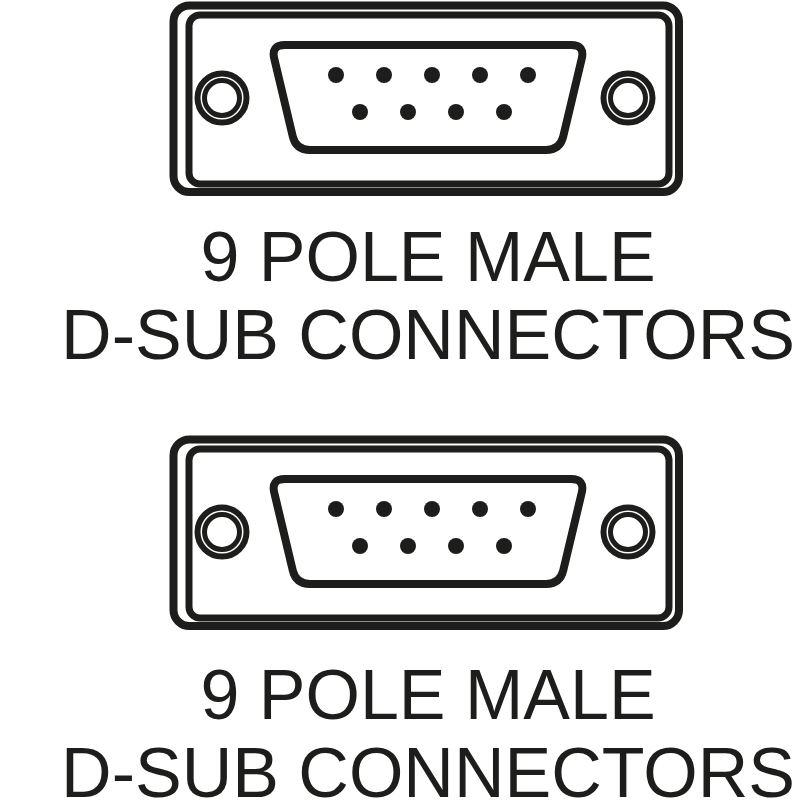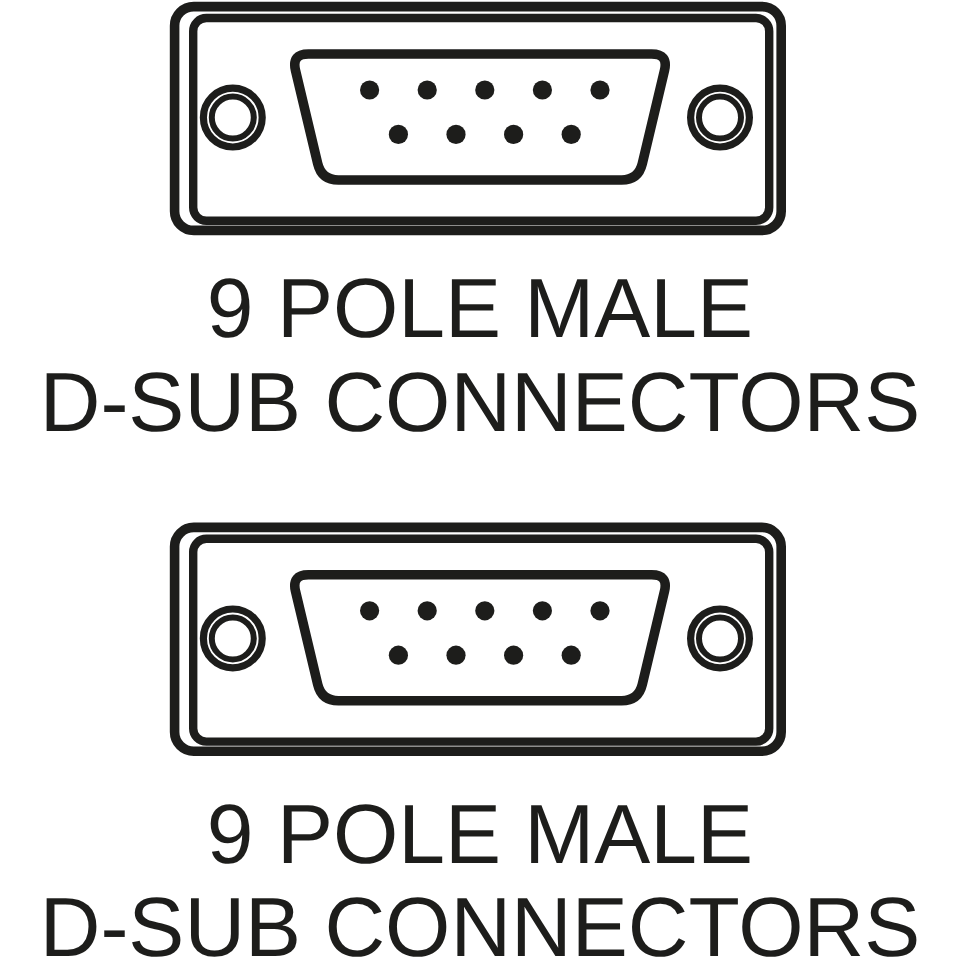--- a/index.html
+++ b/index.html
@@ -2,21 +2,21 @@
 <html style="--ink: #1d1d1b; --bg: #ffffff;"><head>
 <meta charset="utf-8">
 <style>
   :root { --ink: #1d1d1b; --bg: #ffffff; }
   html, body {
     margin: 0; padding: 0;
     width: 800px; height: 800px;
     background: var(--bg);
     overflow: hidden;
   }
-  .canvas { position: relative; width: 634px; height: 800px; background: var(--bg); }
+  .canvas { position: relative; width: 634px; height: 800px; background: var(--bg); margin-left: 28px; }
   svg { display: block; }
   .shell { fill: none; stroke: var(--ink); }
   .label {
     font-family: "Liberation Sans", sans-serif;
     font-size: 70px;
     fill: var(--ink);
     text-anchor: middle;
     letter-spacing: 0px;
   }
 </style>

